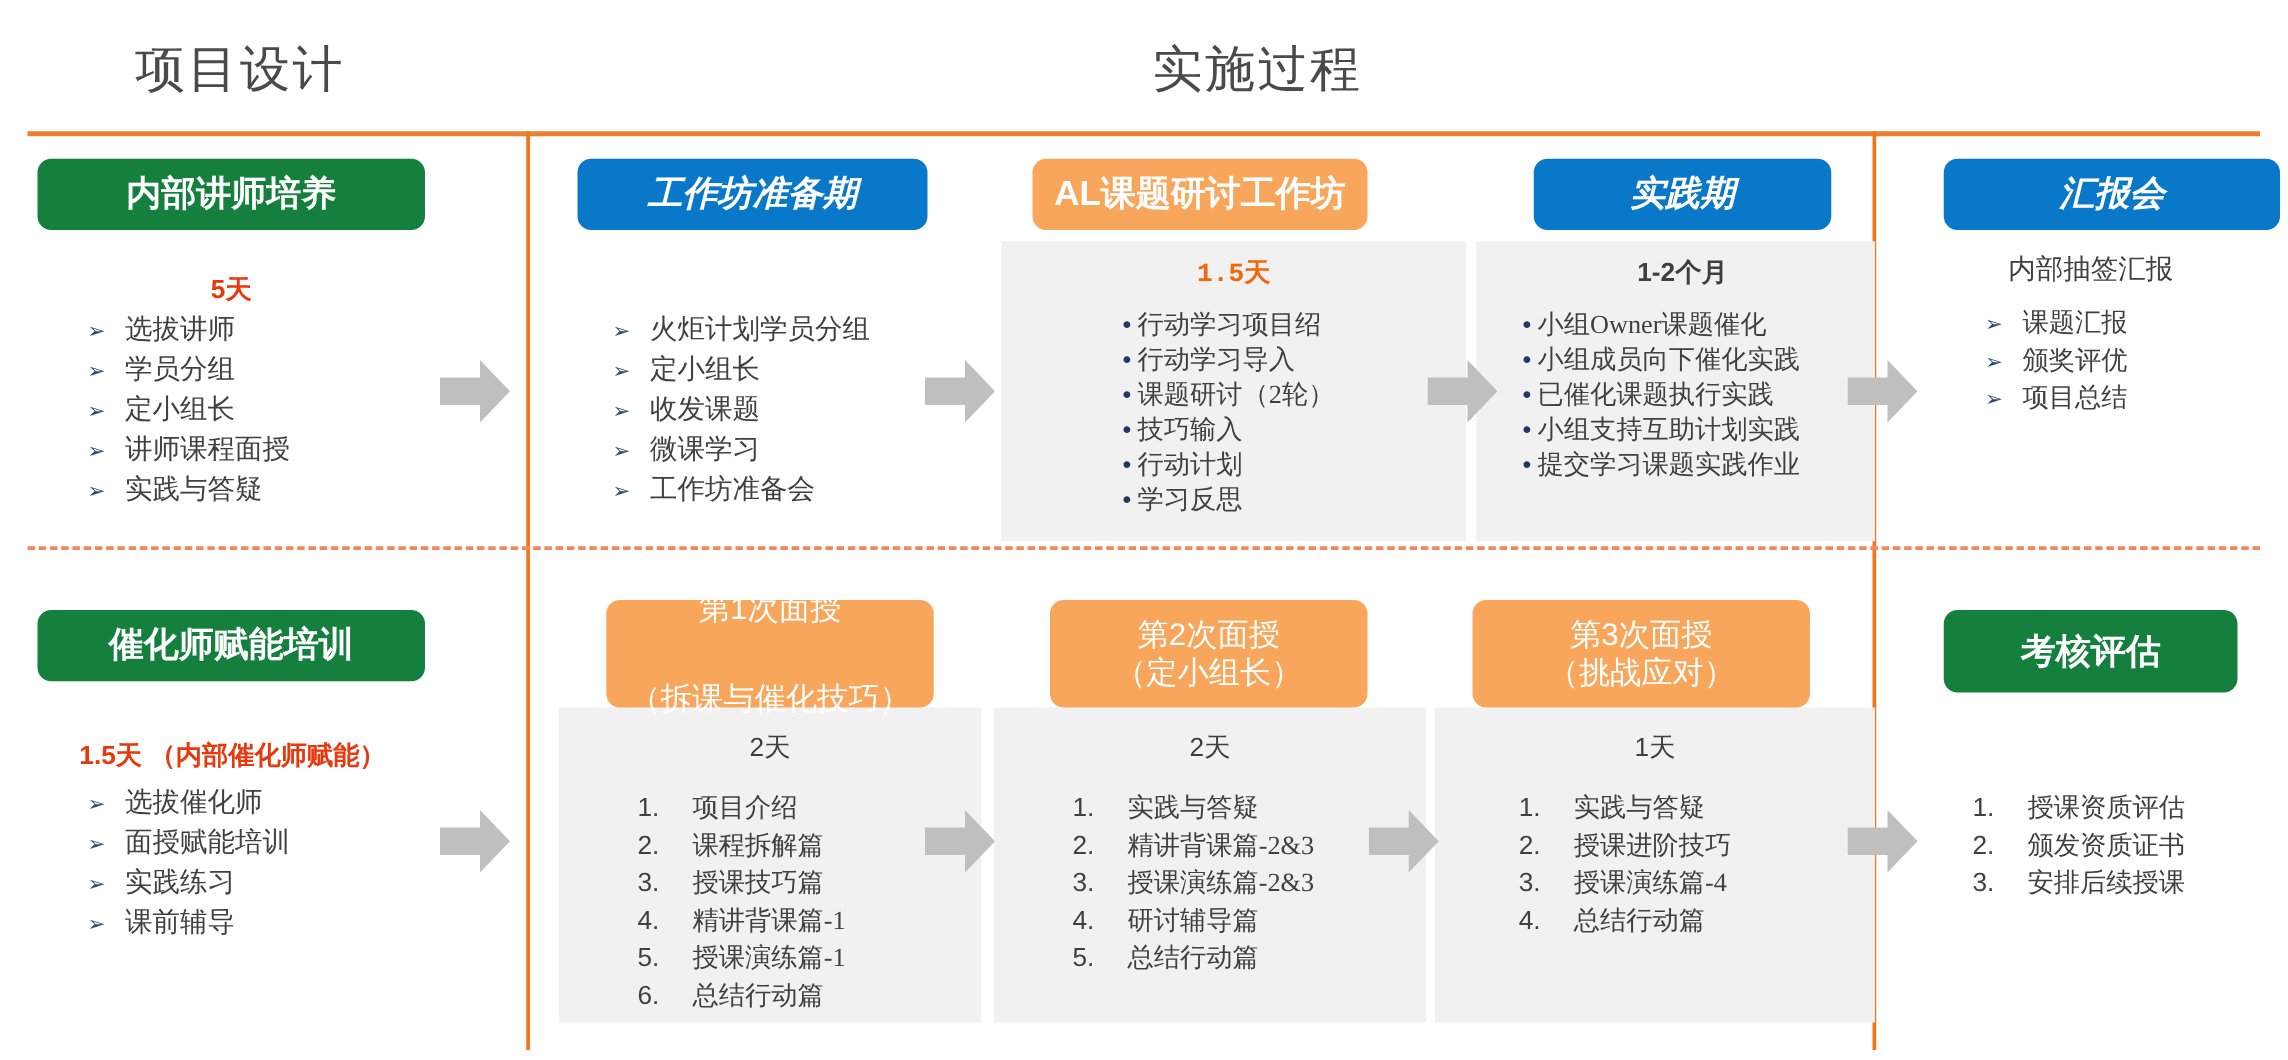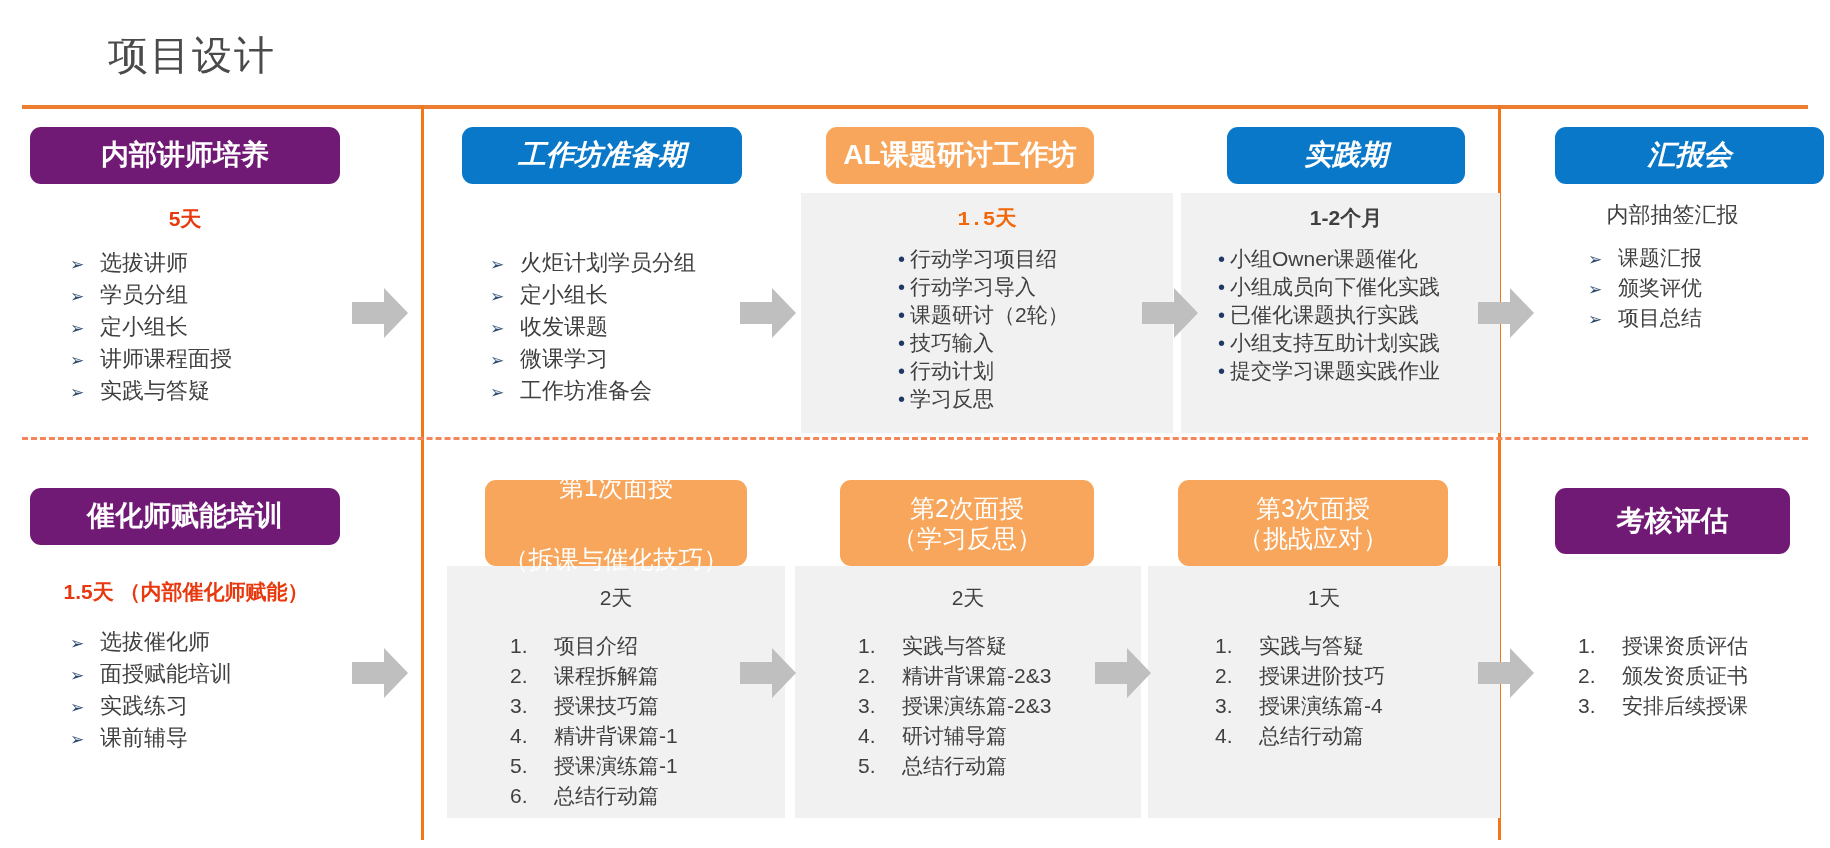--- a/index.html
+++ b/index.html
@@ -51,33 +51,33 @@
   
   .pill {
     position: absolute;
     display: flex; align-items: center; justify-content: center;
     text-align: center;
     color: #ffffff;
     border-radius: 11px;
     line-height: 1.22;
     padding: 4px 8px;
   }
-  .pill.orange      { background: #701a75; font-weight: bold; }
+  .pill.orange      { background: #15803d; font-weight: bold; }
   .pill.blue        { background: #0A78C8; font-weight: bold; font-style: italic; }
   .pill.lightorange { background: #F8A65B; font-weight: normal; }
   .pill.lightorange.bold { font-weight: bold; }
 
   
   .dur {
     position: absolute;
     text-align: center;
     white-space: nowrap;
     font-weight: bold;
   }
-  .dur.red   { color: #E8380D; }
+  .dur.red   { color: #E8380D; margin-top: 12px; }
   .dur.orange{ color: #F2670A; }
   .dur.dark  { color: #3F3F3F; }
 
   
   .lst { position: absolute; }
   .lst .row {
     display: flex;
     align-items: baseline;
     color: #404040;
     white-space: nowrap;
@@ -96,40 +96,41 @@
     color: #1F3864;
     width: 12px; flex: 0 0 12px;
     font-size: 20px; line-height: 1;
   }
   .lst.num .row { margin-bottom: 2px; }
   .lst.num .mk {
     color: #404040;
     width: 44px; flex: 0 0 44px;
     text-align: left;
   }
-  .lst .tx { color: #404040; }
+  .lst .tx { color: #404040; font-family: Liberation Serif, serif; }
 
   
   .garrow { position: absolute; }
   .garrow svg { display: block; }
 
   
   .subcap {
     position: absolute;
     color: #3F3F3F;
     white-space: nowrap;
     text-align: center;
   }
 </style>
 </head>
 <body>
 
 <div id="root">
 
   <div class="hdr-title" id="title-design">项目设计</div>
+  <div class="hdr-title" id="title-impl">实施过程</div>
 
   <div class="hrule"></div>
   <div class="vrule" id="vrule-left"></div>
   <div class="vrule" id="vrule-right"></div>
   <div class="dashed-rule"></div>
 
   <div class="panel-gray" style="left:801px; top:193px; width:372px; height:240px;"></div>
   <div class="panel-gray" style="left:1181px; top:193px; width:319px; height:240px;"></div>
 
   <div class="panel-gray" style="left:447px; top:566px; width:338px; height:252px;"></div>
@@ -304,21 +305,21 @@
         <span class="tx">授课演练篇-1</span>
       </div>
       <div class="row">
         <span class="mk">6.</span>
         <span class="tx">总结行动篇</span>
       </div>
     </div>
 
   <div class="pill lightorange" style="left:840px; top:480px; width:254px; height:86px; font-size:25px; flex-direction:column;">
     <span>第2次面授</span>
-    <span>（学习反思）</span>
+    <span>（定小组长）</span>
   </div>
   <div class="dur dark" style="left:795px; top:584px; width:346px; font-size:21px; font-weight:normal;">2天</div>
   <div class="lst num" id="lst-b2" style="left:858px; top:632px; font-size:21px;">
       <div class="row">
         <span class="mk">1.</span>
         <span class="tx">实践与答疑</span>
       </div>
       <div class="row">
         <span class="mk">2.</span>
         <span class="tx">精讲背课篇-2&amp;3</span>

